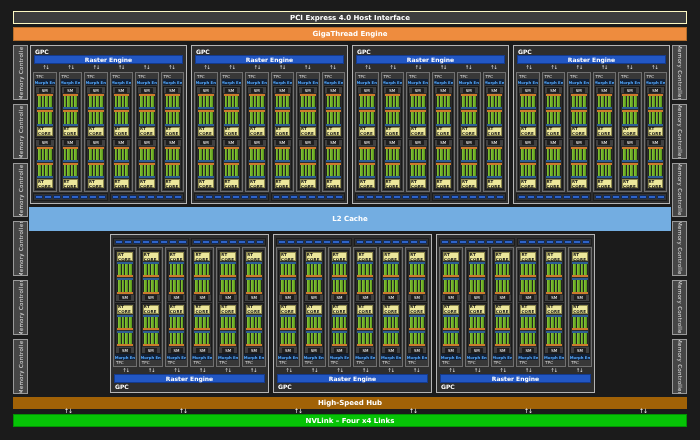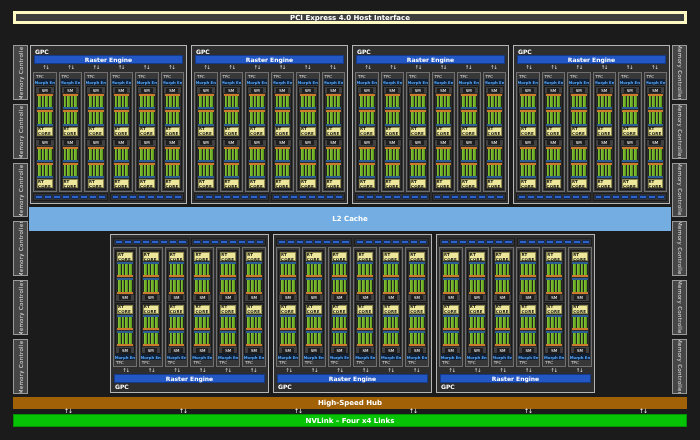--- a/index.html
+++ b/index.html
@@ -5,21 +5,21 @@
   html,body{margin:0;padding:0;}
   body{
     width:700px;height:440px;background:#1b1b1b;overflow:hidden;
     font-family:"DejaVu Sans","Liberation Sans",sans-serif;
     -webkit-font-smoothing:antialiased;
   }
   #stage{position:absolute;top:0;left:0;width:700px;height:440px;}
   .bar{position:absolute;display:flex;align-items:center;justify-content:center;
        color:#fff;box-sizing:border-box;white-space:nowrap;}
   .bar.pci{left:13px;top:11px;width:674px;height:13px;background:#3d3d3d;
-           border:3px solid #fef9c3;font-size:7px;font-weight:bold;}
+           border:1px solid #fef9c3;font-size:7px;font-weight:bold;}
   .bar.giga{left:13px;top:27px;width:674px;height:14px;background:var(--c-giga,#ee8c3e);
             border:1px solid #b76f2c;font-size:7px;font-weight:bold;}
   .bar.l2{left:29px;top:207px;width:642px;height:24px;background:var(--c-l2,#73ade1);
           font-size:7px;font-weight:bold;}
   .bar.hub{left:13px;top:397px;width:674px;height:12px;background:#a16207;
            font-size:7px;font-weight:bold;}
   .bar.nvlink{left:13px;top:414px;width:674px;height:13px;background:var(--c-nvlink,#06c306);
               border:1px solid #049104;font-size:7px;font-weight:bold;}
 
   .mc-col{position:absolute;top:45px;width:15px;height:349px;display:flex;
@@ -80,20 +80,23 @@
   .nv-arrow{position:absolute;top:406px;height:9px;width:26px;text-align:center;
             font-size:6px;line-height:9px;color:#fff;letter-spacing:-1px;}
 </style>
 </head>
 <body>
 
 <div id="stage">
   <div class="bar pci">
     <span>PCI Express 4.0 Host Interface</span>
   </div>
+  <div class="bar giga">
+    <span>GigaThread Engine</span>
+  </div>
 
   <div class="mc-col left" id="mcL">
       <div class="mc">
         <span>Memory Controller</span>
       </div>
       <div class="mc">
         <span>Memory Controller</span>
       </div>
       <div class="mc">
         <span>Memory Controller</span>

